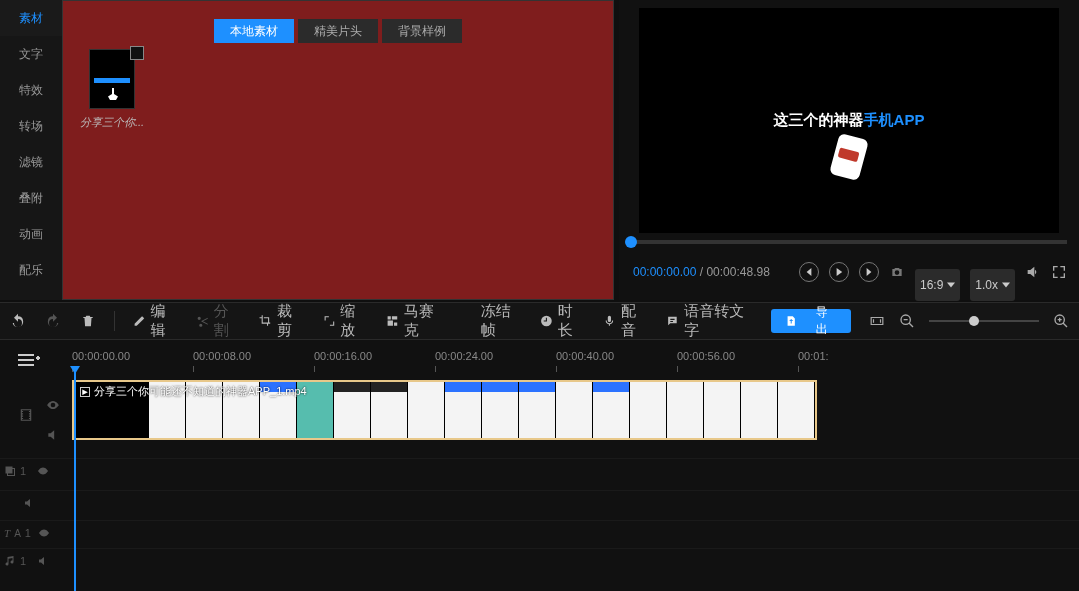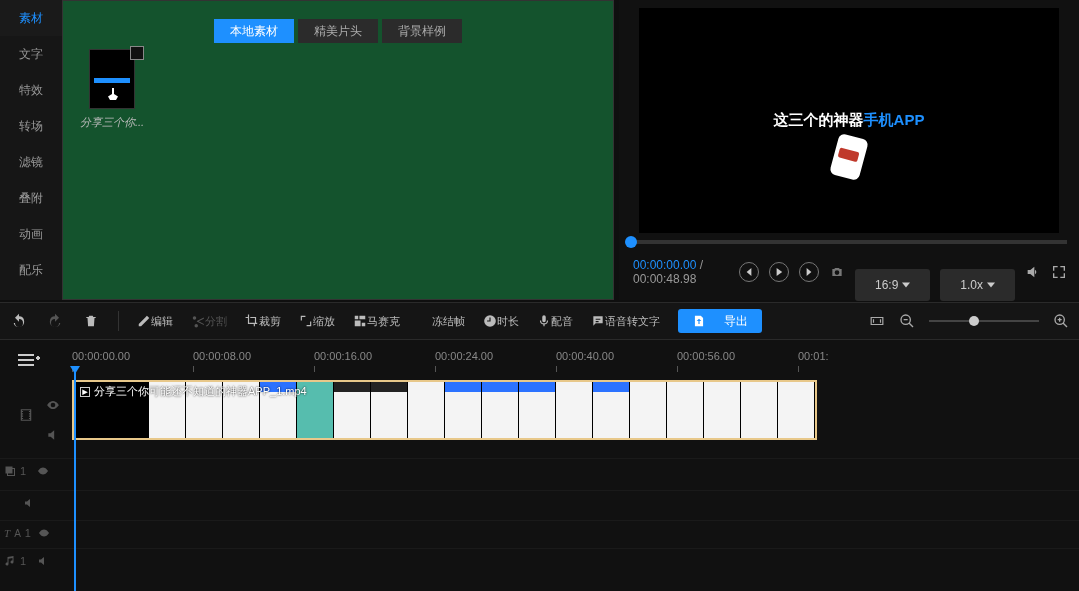--- a/index.html
+++ b/index.html
@@ -4,21 +4,21 @@
 <style>
 * { margin: 0; padding: 0; box-sizing: border-box; font-family: "Microsoft YaHei", Arial, sans-serif; }
 html, body { width: 1079px; height: 591px; background: #0f0f0f; color: #ccc; font-size: 12px; overflow: hidden; }
 
 
 .left-rail { position: absolute; left: 0; top: 0; width: 62px; height: 300px; background: #161616; }
 .left-rail .rail-item { height: 36px; line-height: 36px; text-align: center; color: #999; cursor: pointer; }
 .left-rail .rail-item.active { color: #1e90ff; background: #1a1a1a; }
 
 
-.asset-panel { position: absolute; left: 62px; top: 0; right: 465px; height: 300px; background: #14532d; border: 1px solid #333; }
+.asset-panel { position: absolute; left: 62px; top: 0; right: 465px; height: 300px; background: #7f1d1d; border: 1px solid #333; }
 .asset-tabs { display: flex; justify-content: center; gap: 4px; padding-top: 18px; }
 .asset-tab { width: 80px; height: 24px; line-height: 24px; text-align: center; background: #2b2b2b; color: #aaa; cursor: pointer; }
 .asset-tab.active { background: #1e90ff; color: #fff; }
 .asset-toolbar { display: flex; align-items: center; gap: 20px; padding: 14px 14px 10px 14px; }
 .tb-btn { display: flex; align-items: center; gap: 6px; color: #ccc; cursor: pointer; }
 .tb-btn .dot { width: 10px; height: 10px; border-radius: 50%; border: 2px solid #c0392b; }
 .filter-dd { margin-left: auto; display: flex; align-items: center; gap: 6px; background: #2b2b2b; padding: 4px 10px; cursor: pointer; }
 .filter-dd svg { width: 10px; height: 10px; }
 .thumb-card { width: 70px; margin: 6px 14px; text-align: center; font-style: italic; }
 .thumb { width: 46px; height: 60px; background: #000; margin: 0 auto; position: relative; border: 1px solid #333; }
@@ -35,25 +35,25 @@
 .pv-line2 { font-size: 11px; color: #eee; text-align: right; width: 180px; margin-top: 2px; }
 .can { width: 30px; height: 42px; margin-top: 6px; transform: rotate(15deg); background: #fff; border-radius: 6px; position: relative; }
 .can::after { content: ""; position: absolute; left: 4px; top: 14px; width: 20px; height: 10px; background: #c0392b; border-radius: 2px; }
 .scrub { position: absolute; left: 12px; right: 12px; top: 240px; height: 4px; background: #333; }
 .scrub .knob { position: absolute; left: -6px; top: -4px; width: 12px; height: 12px; background: #1e90ff; border-radius: 50%; }
 .transport { position: absolute; left: 14px; right: 12px; bottom: 16px; height: 24px; display: flex; align-items: center; }
 .time { color: #999; }
 .time .cur { color: #1e90ff; }
 .tctrls { margin-left: auto; display: flex; align-items: center; gap: 10px; }
 .cbtn { width: 20px; height: 20px; border: 1px solid #777; border-radius: 50%; display: flex; align-items: center; justify-content: center; cursor: pointer; }
-.pill { height: 32px; padding: 0 20px; background: #2b2b2b; display: flex; align-items: center; gap: 4px; border-radius: 3px; cursor: pointer; margin-top: 25px; }
+.pill { height: 32px; padding: 0 5px; background: #2b2b2b; display: flex; align-items: center; gap: 4px; border-radius: 3px; cursor: pointer; margin-top: 25px; }
 
 
 .edit-bar { position: absolute; left: 0; right: 0; top: 302px; height: 38px; background: #151515; border-top: 1px solid #2a2a2a; border-bottom: 1px solid #2a2a2a; display: flex; align-items: center; padding: 0 10px; gap: 18px; }
-.edit-bar .eb { display: flex; align-items: center; color: #bbb; cursor: pointer; font-size: 11px; }
+.edit-bar .eb { display: flex; align-items: center; gap: 5px; color: #bbb; cursor: pointer; font-size: 15px; }
 .edit-bar .eb.disabled { color: #555; }
 .edit-bar .eb.icon-only { width: 18px; justify-content: center; }
 .export-btn { height: 24px; padding: 0 14px; background: #1e90ff; color: #fff; display: flex; align-items: center; gap: 18px; border-radius: 3px; cursor: pointer; }
 .eb-right { margin-left: auto; display: flex; align-items: center; gap: 14px; }
 .slider { width: 110px; height: 2px; background: #444; position: relative; }
 .slider .sk { position: absolute; left: 40px; top: -4px; width: 10px; height: 10px; background: #ccc; border-radius: 50%; }
 
 
 .timeline { position: absolute; left: 0; right: 0; top: 340px; bottom: 0; background: #111; }
 .ruler { position: absolute; left: 72px; right: 0; top: 10px; height: 26px; display: flex; }

